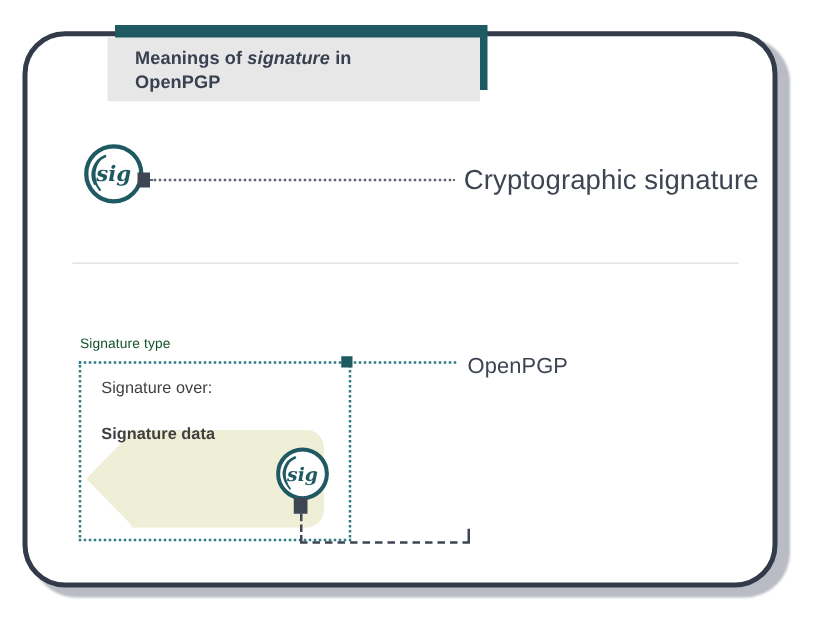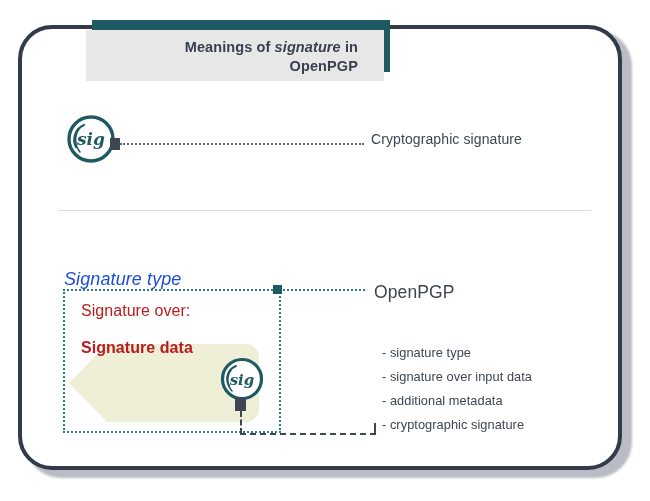--- a/index.html
+++ b/index.html
@@ -56,21 +56,20 @@
   }
   .title-front {
     position: absolute;
     left: 86px;
     top: 30px;
     width: 298px;
     height: 51px;
     background: #e7e7e7;
     box-sizing: border-box;
     padding: 8px 0 0 22px;
-    text-align: right;
   }
   .title-text {
     font-size: 14.5px;
     line-height: 18.5px;
     color: #394150;
     font-weight: 600;
     letter-spacing: 0.1px;
     width: 250px;
   }
   .title-text em {
@@ -110,35 +109,34 @@
     left: 120px;
     top: 143px;
     width: 244px;
     height: 0;
     border-top: 2px dotted #5d6575;
   }
   .crypto-label {
     position: absolute;
     left: 371px;
     top: 131px;
-    font-size: 14px;
+    font-size: 22px;
     color: #3d4553;
     letter-spacing: 0.1px;
     white-space: nowrap;
     text-align: right;
   }
 
   
   .sig-type-label {
     position: absolute;
     left: 64px;
     top: 269px;
-    font-size: 18px;
-    font-style: italic;
-    color: #1d4ed8;
+    font-size: 11px;
+    color: #14532d;
     letter-spacing: 0.1px;
   }
 
   .dotted-box {
     position: absolute;
     left: 63px;
     top: 289px;
     width: 218px;
     height: 144px;
     border: 2px dotted #2e7b83;
@@ -178,22 +176,22 @@
     left: 105px;
     top: 344px;
     width: 154px;
     height: 78px;
     background: #efeed6;
     border-radius: 0 14px 14px 0;
   }
 
   .box-line {
     position: absolute;
-    font-size: 16px;
-    color: #b91c1c;
+    font-size: 13px;
+    color: #404040;
     letter-spacing: 0.05px;
     white-space: nowrap;
   }
   .box-line.b { font-weight: bold; }
   .bl-1 { left: 81px; top: 302px; }
   .bl-2 { left: 81px; top: 323px; margin-top: 16px; }
   .bl-3 { left: 81px; top: 344px; }
 
   
   .seal-2 { left: 220px; top: 356px; }
@@ -306,20 +304,14 @@
   <div class="dotline-2"></div>
 
   <div class="elbow-v"></div>
   <div class="elbow-h"></div>
   <div class="elbow-tick"></div>
 
   <div class="packet-title">
     <span>OpenPGP</span><br>
   </div>
 
-  <div class="packet-list">
-    <div class="li">- signature type</div>
-    <div class="li">- signature over input data</div>
-    <div class="li">- additional metadata</div>
-    <div class="li">- cryptographic signature</div>
-  </div>
 
 </div>
 
 </body></html>

